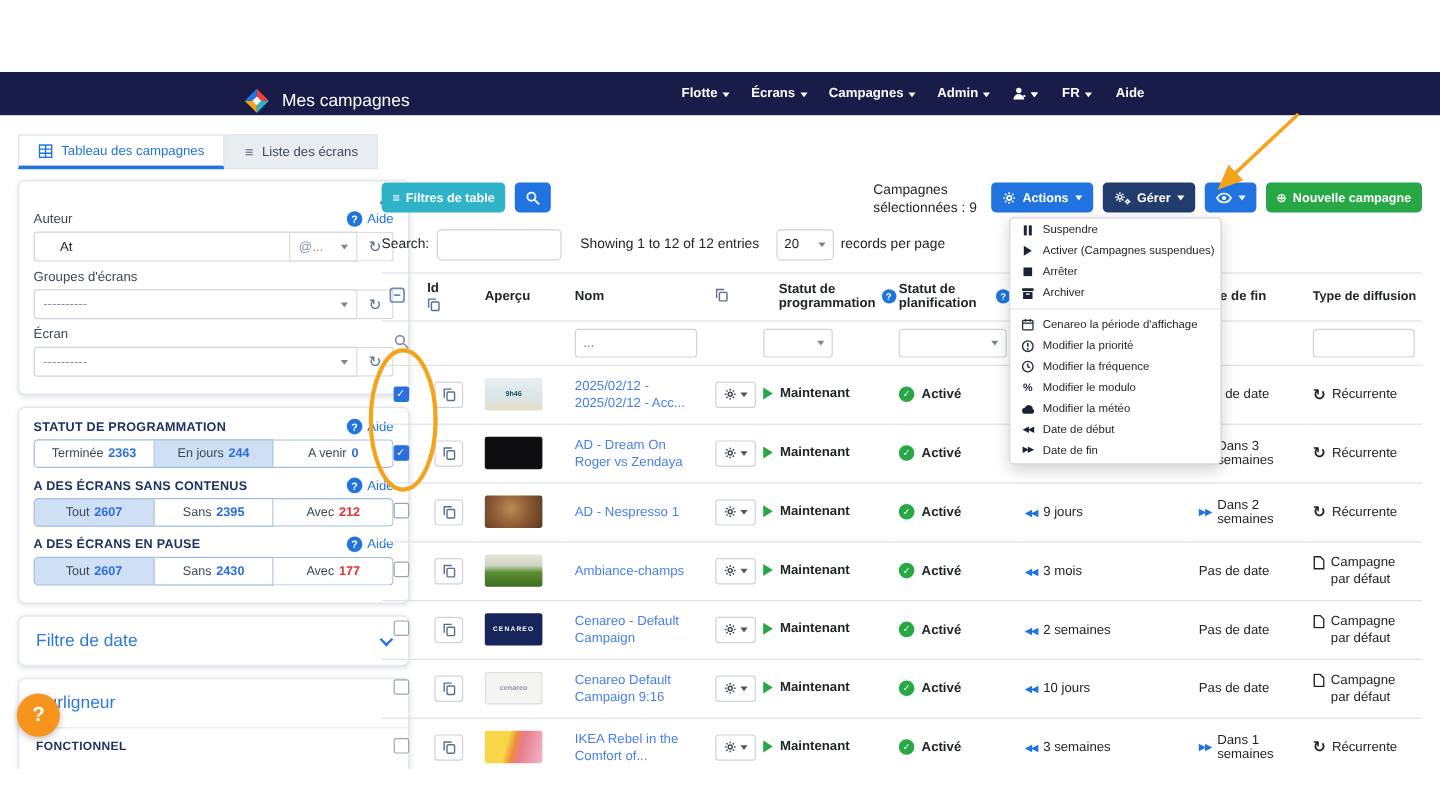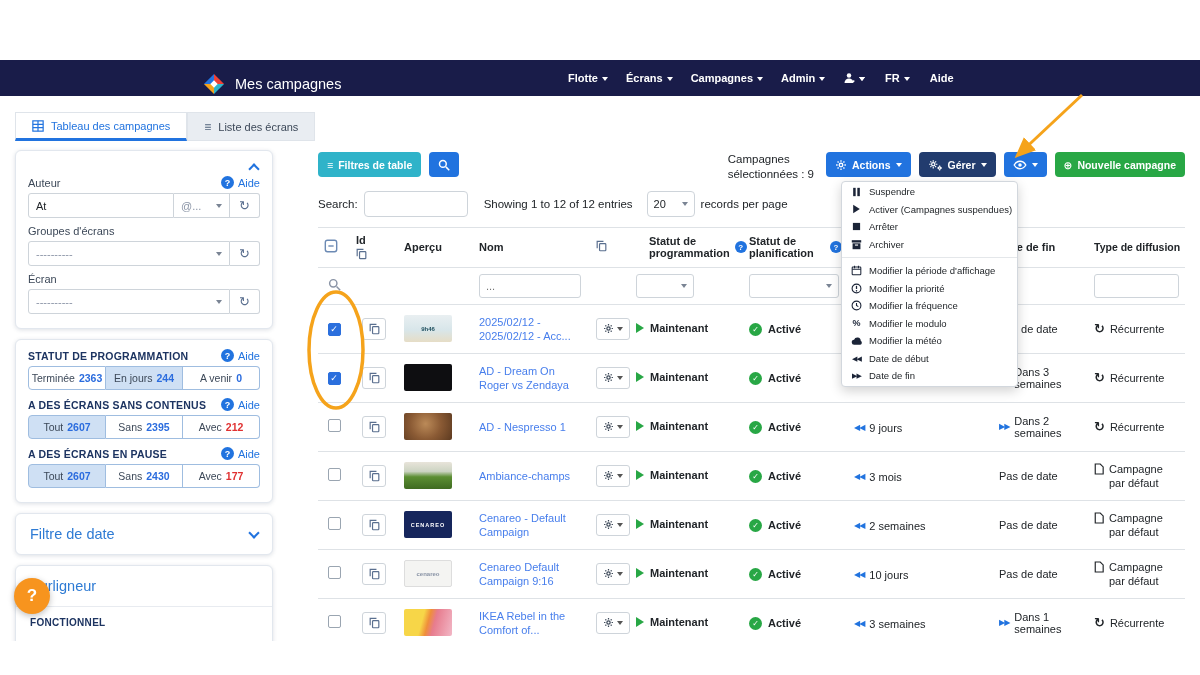--- a/index.html
+++ b/index.html
@@ -19,32 +19,32 @@
 .dk{color:#555}
 
 
 .tabbar{position:absolute;top:112px;left:15px;display:flex;align-items:flex-end}
 .tab{height:29px;display:flex;align-items:center;gap:7px;padding:0 16px;font-size:11px;color:#3c4858;background:#e9edf2;border:1px solid #dfe4ea;cursor:pointer;white-space:nowrap}
 .tab.active{background:#fff;color:#2173df;font-weight:400;border-bottom:3px solid #2173df}
 .ticon{display:inline-flex;color:#53657e;font-size:12px;line-height:1}
 .tab.active .ticon{color:#2173df}
 
 
-.sidebar{position:absolute;top:150px;left:15px;width:258px;display:flex;flex-direction:column;gap:10px}
+.sidebar{position:absolute;top:150px;left:15px;width:326px;display:flex;flex-direction:column;gap:10px}
 .card{background:#fff;border:1px solid #e2e7ee;border-radius:6px;box-shadow:0 1px 4px rgba(25,45,80,.15);padding:6px 12px 12px}
 .chev-row{display:flex;justify-content:flex-end;padding:4px 2px 0}
 .chev{width:8px;height:8px;border-right:2px solid #2173df;border-bottom:2px solid #2173df;display:inline-block;cursor:pointer}
 .chev.up{transform:rotate(-135deg);margin-top:4px}
 .chev.down{transform:rotate(45deg);margin-bottom:3px}
 .frow{display:flex;justify-content:space-between;align-items:center;margin:3px 0 4px}
 .flabel{font-size:11px;color:#3c4858}
 .aide{display:inline-flex;align-items:center;gap:4px;color:#2173df;font-size:11px;cursor:pointer}
 .qi{width:13px;height:13px;border-radius:50%;background:#2173df;color:#fff;font-size:9px;font-weight:700;display:inline-flex;align-items:center;justify-content:center;flex:0 0 13px}
 .igroup{display:flex;margin-bottom:7px}
-.tinput{height:25px;border:1px solid #ced4da;border-radius:3px 0 0 3px;padding:0 7px;font-size:11px;flex:1;min-width:0;color:#212529;font-family:inherit}
+.tinput{height:25px;border:1px solid #ced4da;border-radius:3px 0 0 3px;padding:0 21px;font-size:11px;flex:1;min-width:0;color:#212529;font-family:inherit}
 .atsel{height:25px;border:1px solid #ced4da;border-left:none;background:#fff;display:flex;align-items:center;justify-content:space-between;padding:0 7px;font-size:11px;color:#8a94a6;width:56px;cursor:pointer}
 .selbox{height:25px;border:1px solid #ced4da;border-radius:3px 0 0 3px;background:#fff;display:flex;align-items:center;justify-content:space-between;padding:0 7px;font-size:11px;color:#8a94a6;flex:1;cursor:pointer}
 .rbtn{height:25px;width:30px;border:1px solid #ced4da;border-left:none;border-radius:0 3px 3px 0;background:#fff;color:#5a6f8f;font-size:13px;display:flex;align-items:center;justify-content:center;cursor:pointer}
 .sec-title{font-size:10.5px;font-weight:700;color:#1d3461;letter-spacing:.2px}
 .btn-group{display:flex;margin:4px 0 8px}
 .fbtn{flex:1;height:24px;display:flex;align-items:center;justify-content:center;gap:4px;background:#fff;border:1px solid #9fbde0;font-size:10.5px;color:#3c4858;cursor:pointer;padding:0 2px;font-family:inherit;white-space:nowrap}
 .fbtn+.fbtn{border-left:none}
 .fbtn:first-child{border-radius:4px 0 0 4px}
 .fbtn:last-child{border-radius:0 4px 4px 0}
 .fbtn.sel{background:#cfe0f4}
@@ -888,21 +888,21 @@
     <div class="gm-div"></div>
     <div class="gm-item">
         <span class="gm-ic">
           <svg width="11" height="11" viewBox="0 0 14 14">
             <g fill="none" stroke="currentColor" stroke-width="1.3">
               <rect x="1.5" y="2.5" width="11" height="10" rx="1"></rect>
               <path d="M1.5 5.5h11M4.5 1v3M9.5 1v3"></path>
             </g>
           </svg>
         </span>
-        <span>Modifier la période d'affichage</span>
+        <span>Cenareo la période d'affichage</span>
       </div>
     <div class="gm-item">
         <span class="gm-ic">
           <svg width="11" height="11" viewBox="0 0 14 14">
             <circle cx="7" cy="7" r="5.6" fill="none" stroke="currentColor" stroke-width="1.4"></circle>
             <path d="M7 3.6v4" stroke="currentColor" stroke-width="1.6"></path>
             <circle cx="7" cy="10" r="1" fill="currentColor"></circle>
           </svg>
         </span>
         <span>Modifier la priorité</span>

